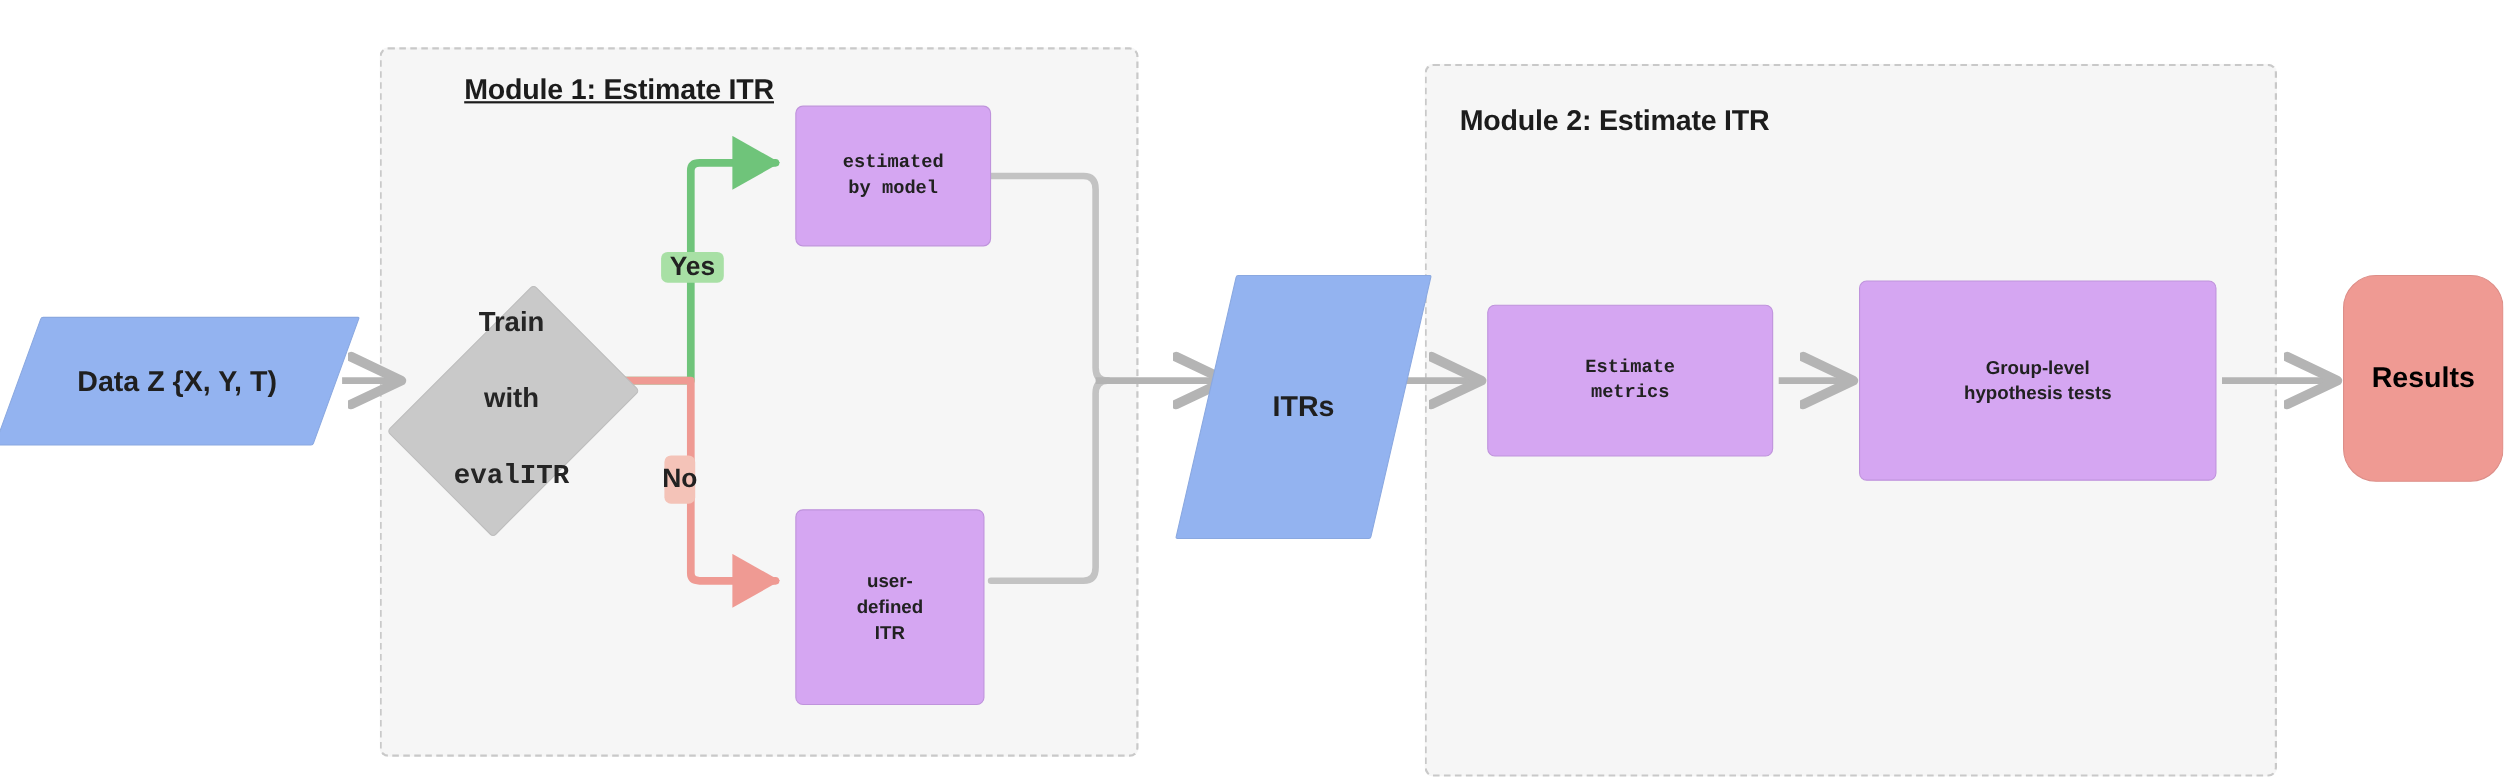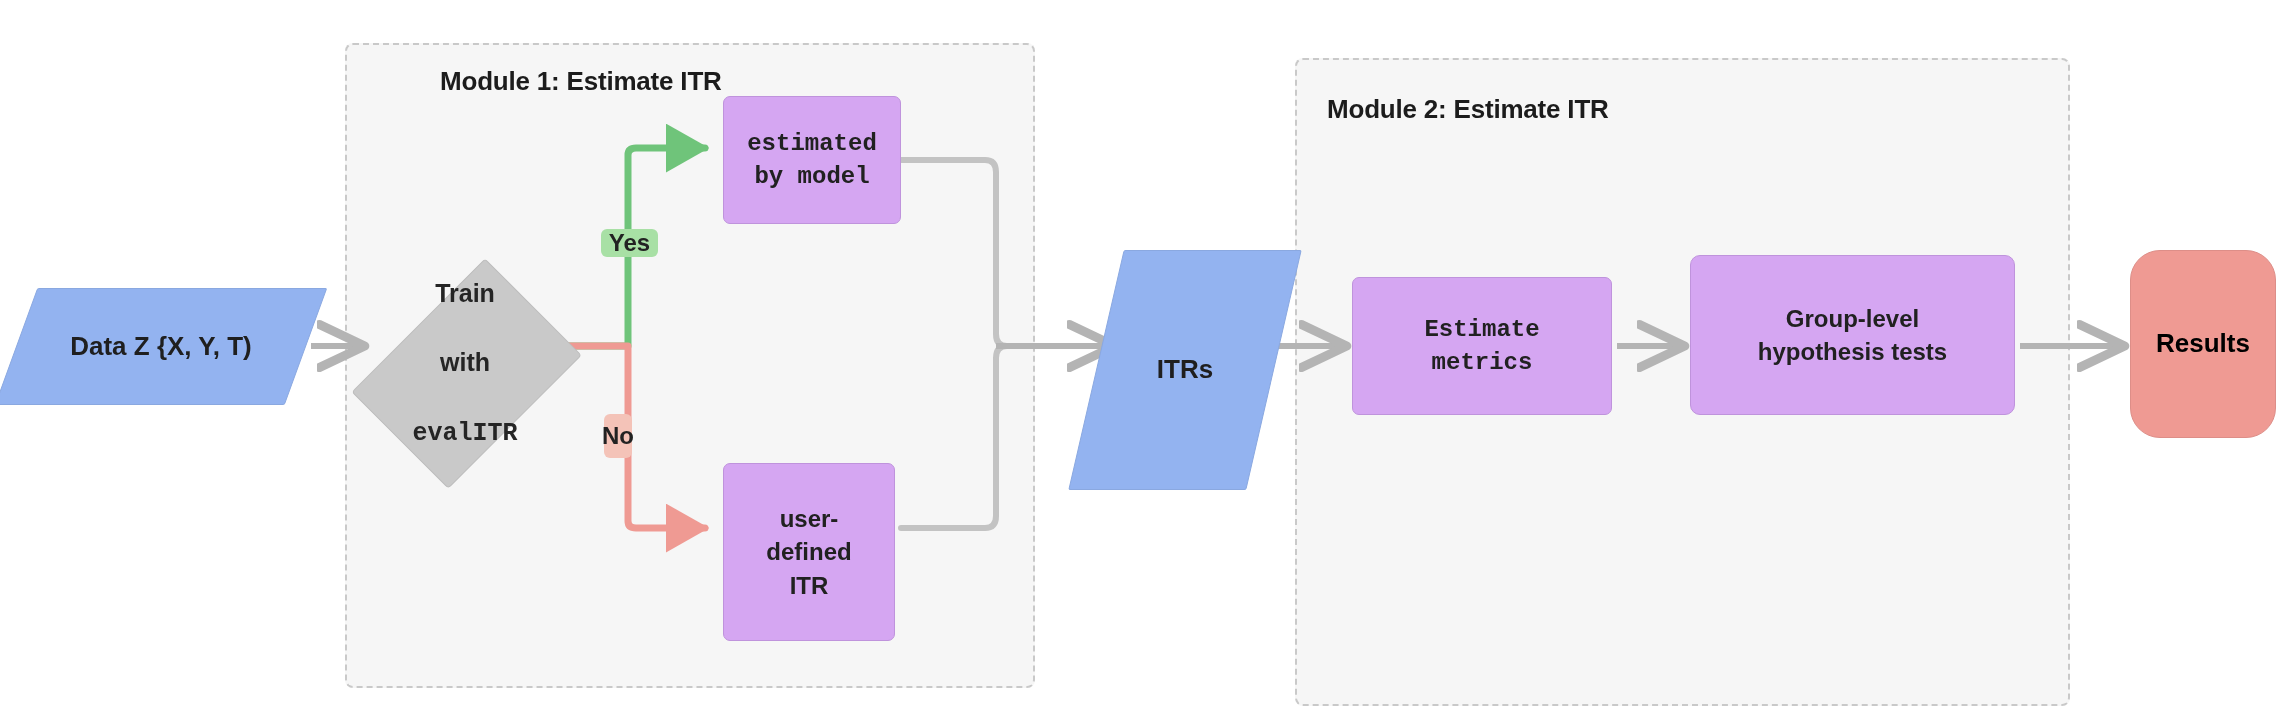--- a/index.html
+++ b/index.html
@@ -105,21 +105,21 @@
     font-family: "Liberation Mono", "DejaVu Sans Mono", monospace;
   }
 
   
   .process {
     background: #d5a6f2;
     border: 1px solid #bf93dc;
     border-radius: 7px;
   }
   .process .label {
-    font-size: 24px;
+    font-size: 17px;
     color: #212121;
   }
 
   
   .terminal {
     background: #ef9a93;
     border: 1px solid #dd8e88;
     border-radius: 30px;
   }
   .terminal .label {
@@ -179,21 +179,21 @@
 
     <path d="M 996,346 L 1110,346" fill="none" stroke="#b4b4b4" stroke-width="6" marker-end="url(#ah-grey)"></path>
 
     <path d="M 1272,346 L 1342,346" fill="none" stroke="#b4b4b4" stroke-width="6" marker-end="url(#ah-grey)"></path>
 
     <path d="M 1617,346 L 1680,346" fill="none" stroke="#b4b4b4" stroke-width="6" marker-end="url(#ah-grey)"></path>
 
     <path d="M 2020,346 L 2120,346" fill="none" stroke="#b4b4b4" stroke-width="6" marker-end="url(#ah-grey)"></path>
   </svg>
 
-  <div class="module-title" style="left:440px; top:66px;">Module 1: Estimate ITR</div>
+  <div class="module-title" style="left:422px; top:66px;text-decoration:underline;">Module 1: Estimate ITR</div>
   <div class="module-title" style="left:1327px; top:94px;">Module 2: Estimate ITR</div>
 
   <div class="node parallelogram" style="left:16px; top:288px; width:290px; height:117px;">
     <span class="skew-bg"></span>
     <span class="label">Data Z {X, Y, T)</span>
   </div>
 
   <div class="node diamond" style="left:370px; top:214px; width:190px; height:264px;">
     <span class="diamond-bg"></span>
     <span class="label">
@@ -217,21 +217,21 @@
   <div class="node parallelogram" style="left:1096px; top:250px; width:178px; height:240px;">
     <span class="skew-bg" style="transform:skewX(-13deg);"></span>
     <span class="label">ITRs</span>
   </div>
 
   <div class="node process" style="left:1352px; top:277px; width:260px; height:138px;">
     <span class="label mono">Estimate
 metrics</span>
   </div>
 
-  <div class="node process" style="left:1690px; top:255px; width:325px; height:160px;border-radius:10px;">
+  <div class="node process" style="left:1690px; top:255px; width:325px; height:182px;">
     <span class="label">Group-level
 hypothesis tests</span>
   </div>
 
   <div class="node terminal" style="left:2130px; top:250px; width:146px; height:188px;">
     <span class="label">Results</span>
   </div>
 
   <div class="edge-label yes" style="left:601px; top:229px; width:57px; height:28px;">
     <span>Yes</span>

